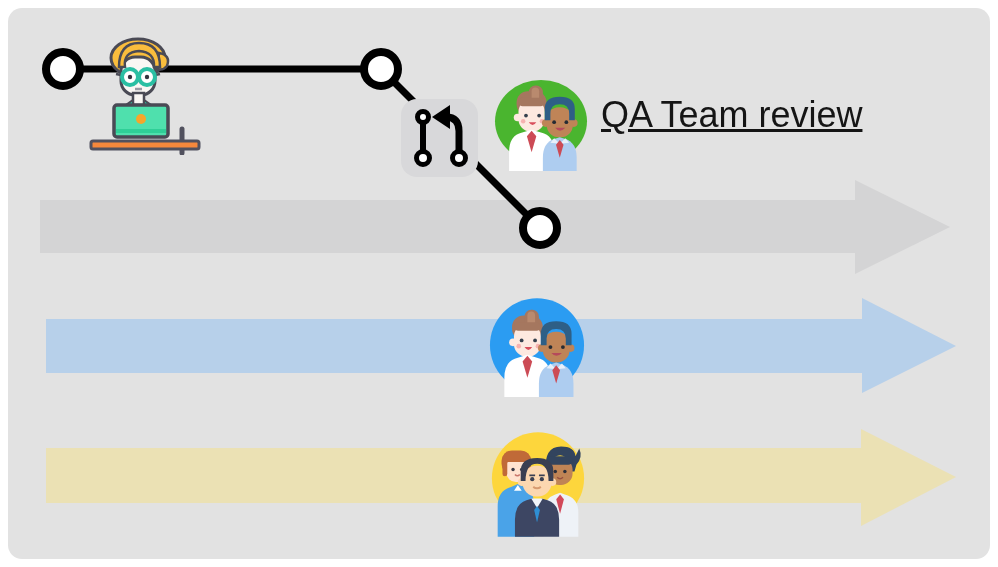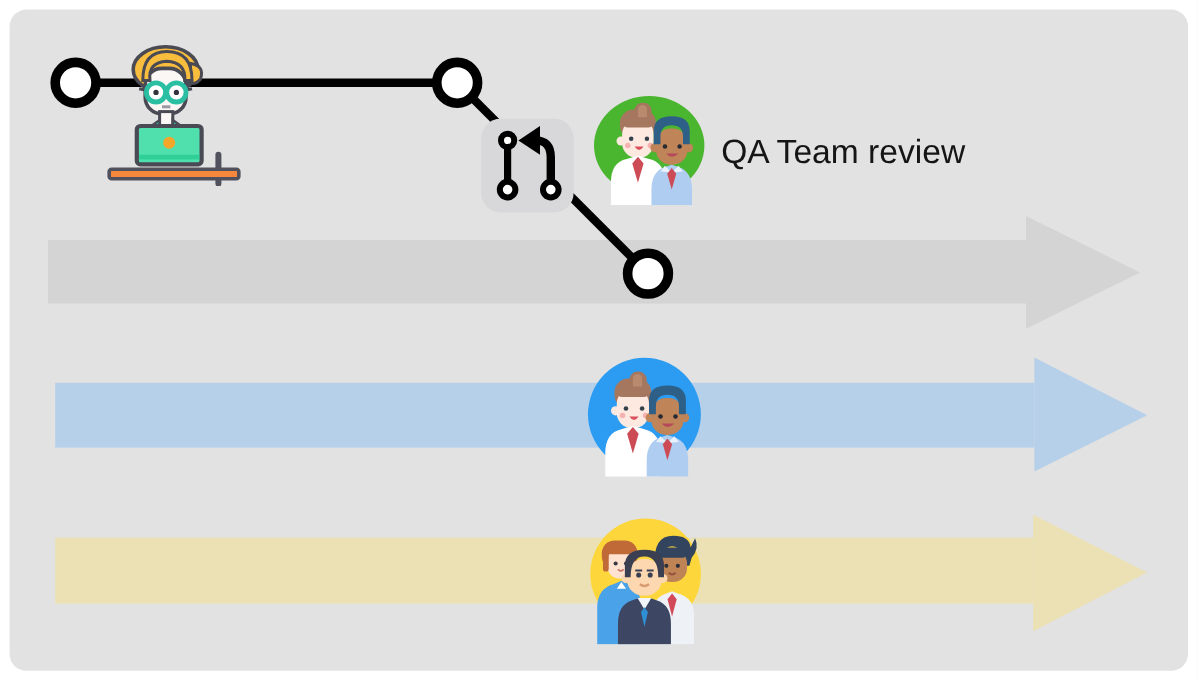--- a/index.html
+++ b/index.html
@@ -14,21 +14,21 @@
   .abs{position:absolute;}
   .arrow-body{position:absolute;}
   .arrow-head{position:absolute;width:0;height:0;border-style:solid;border-color:transparent;}
   .arrow-gray-body{left:40px;top:200px;width:815px;height:53px;background:var(--arrow-gray);}
   .arrow-gray-head{left:855px;top:180px;border-width:47px 0 47px 95px;border-left-color:var(--arrow-gray);}
   .arrow-blue-body{left:46px;top:319px;width:816px;height:54px;background:var(--arrow-blue);}
   .arrow-blue-head{left:862px;top:298px;border-width:48px 0 47px 94px;border-left-color:var(--arrow-blue);}
   .arrow-yellow-body{left:46px;top:448px;width:815px;height:55px;background:var(--arrow-yellow);}
   .arrow-yellow-head{left:861px;top:429px;border-width:48px 0 49px 95px;border-left-color:var(--arrow-yellow);}
   .graph-svg{left:0;top:0;}
-  .qa-label{position:absolute;left:601px;top:111px;font-size:28px;line-height:32px;font-weight:400;color:var(--label-text);white-space:nowrap;}
+  .qa-label{position:absolute;left:601px;top:99px;font-size:36px;line-height:32px;font-weight:400;color:var(--label-text);white-space:nowrap;text-decoration:underline;}
 </style>
 </head>
 <body>
 
 <div class="stage">
   <div class="panel"></div>
 
   <div class="arrow-body arrow-gray-body"></div>
   <div class="arrow-head arrow-gray-head"></div>
   <div class="arrow-body arrow-blue-body"></div>

